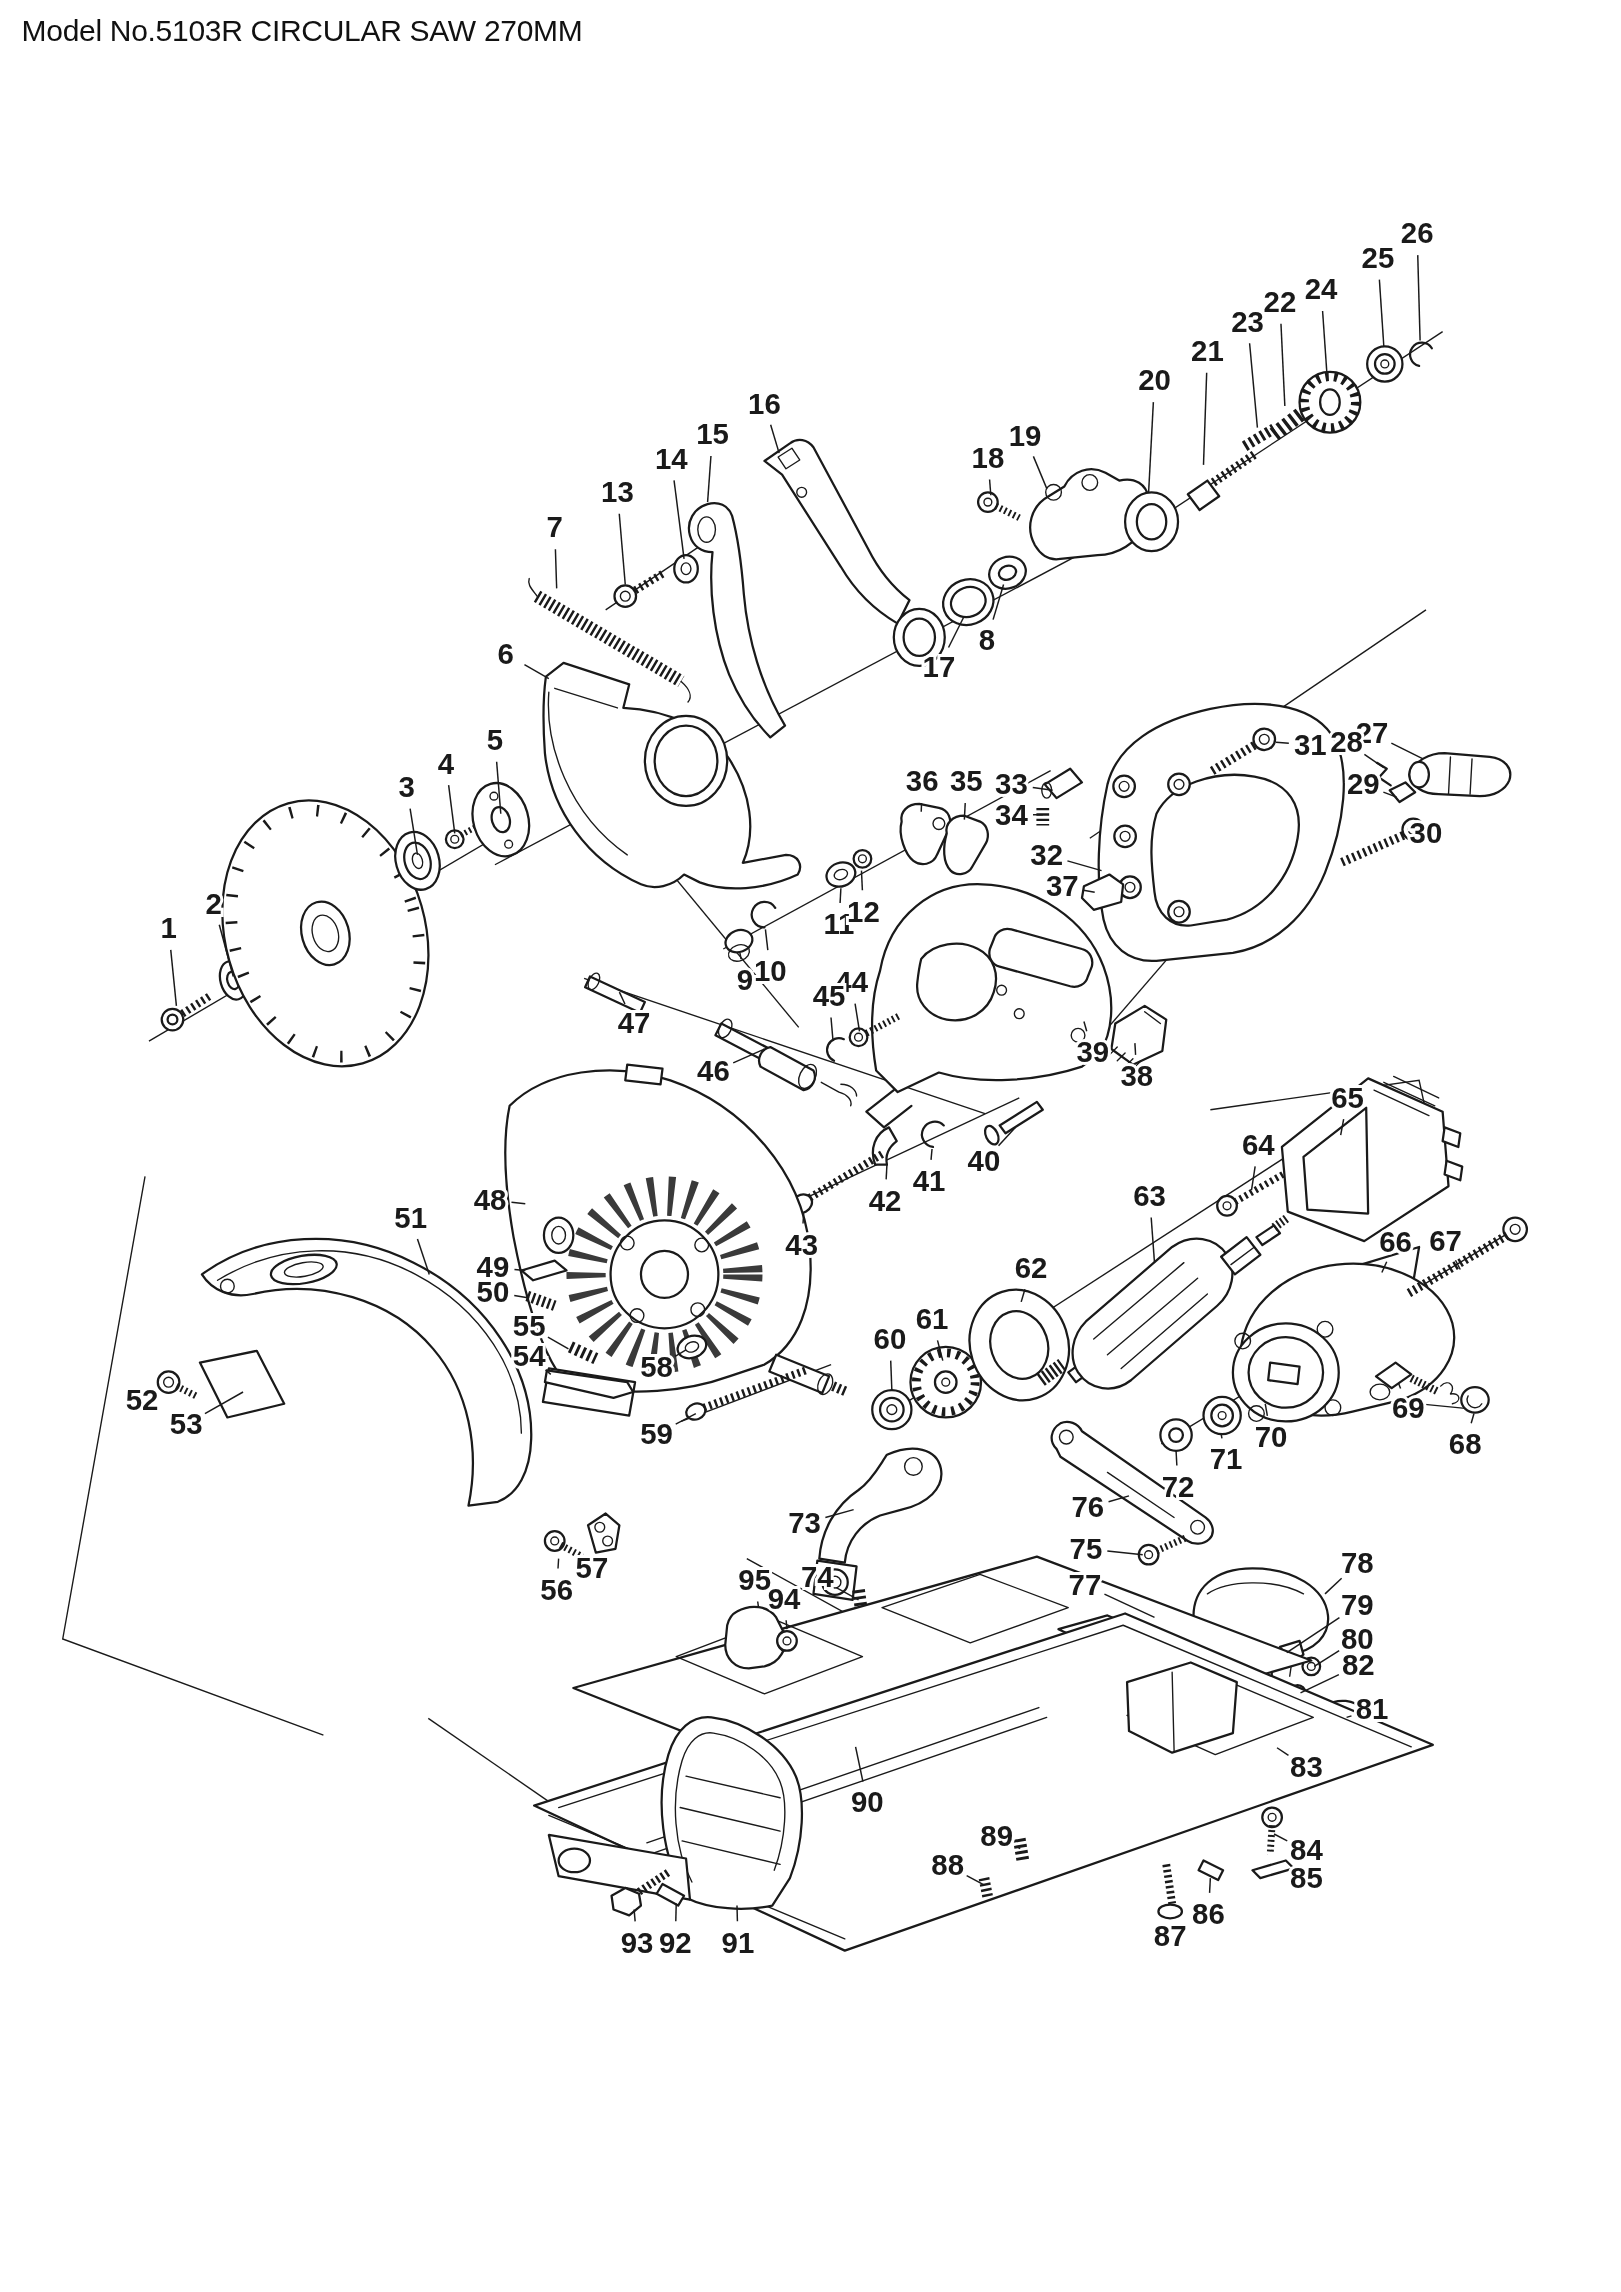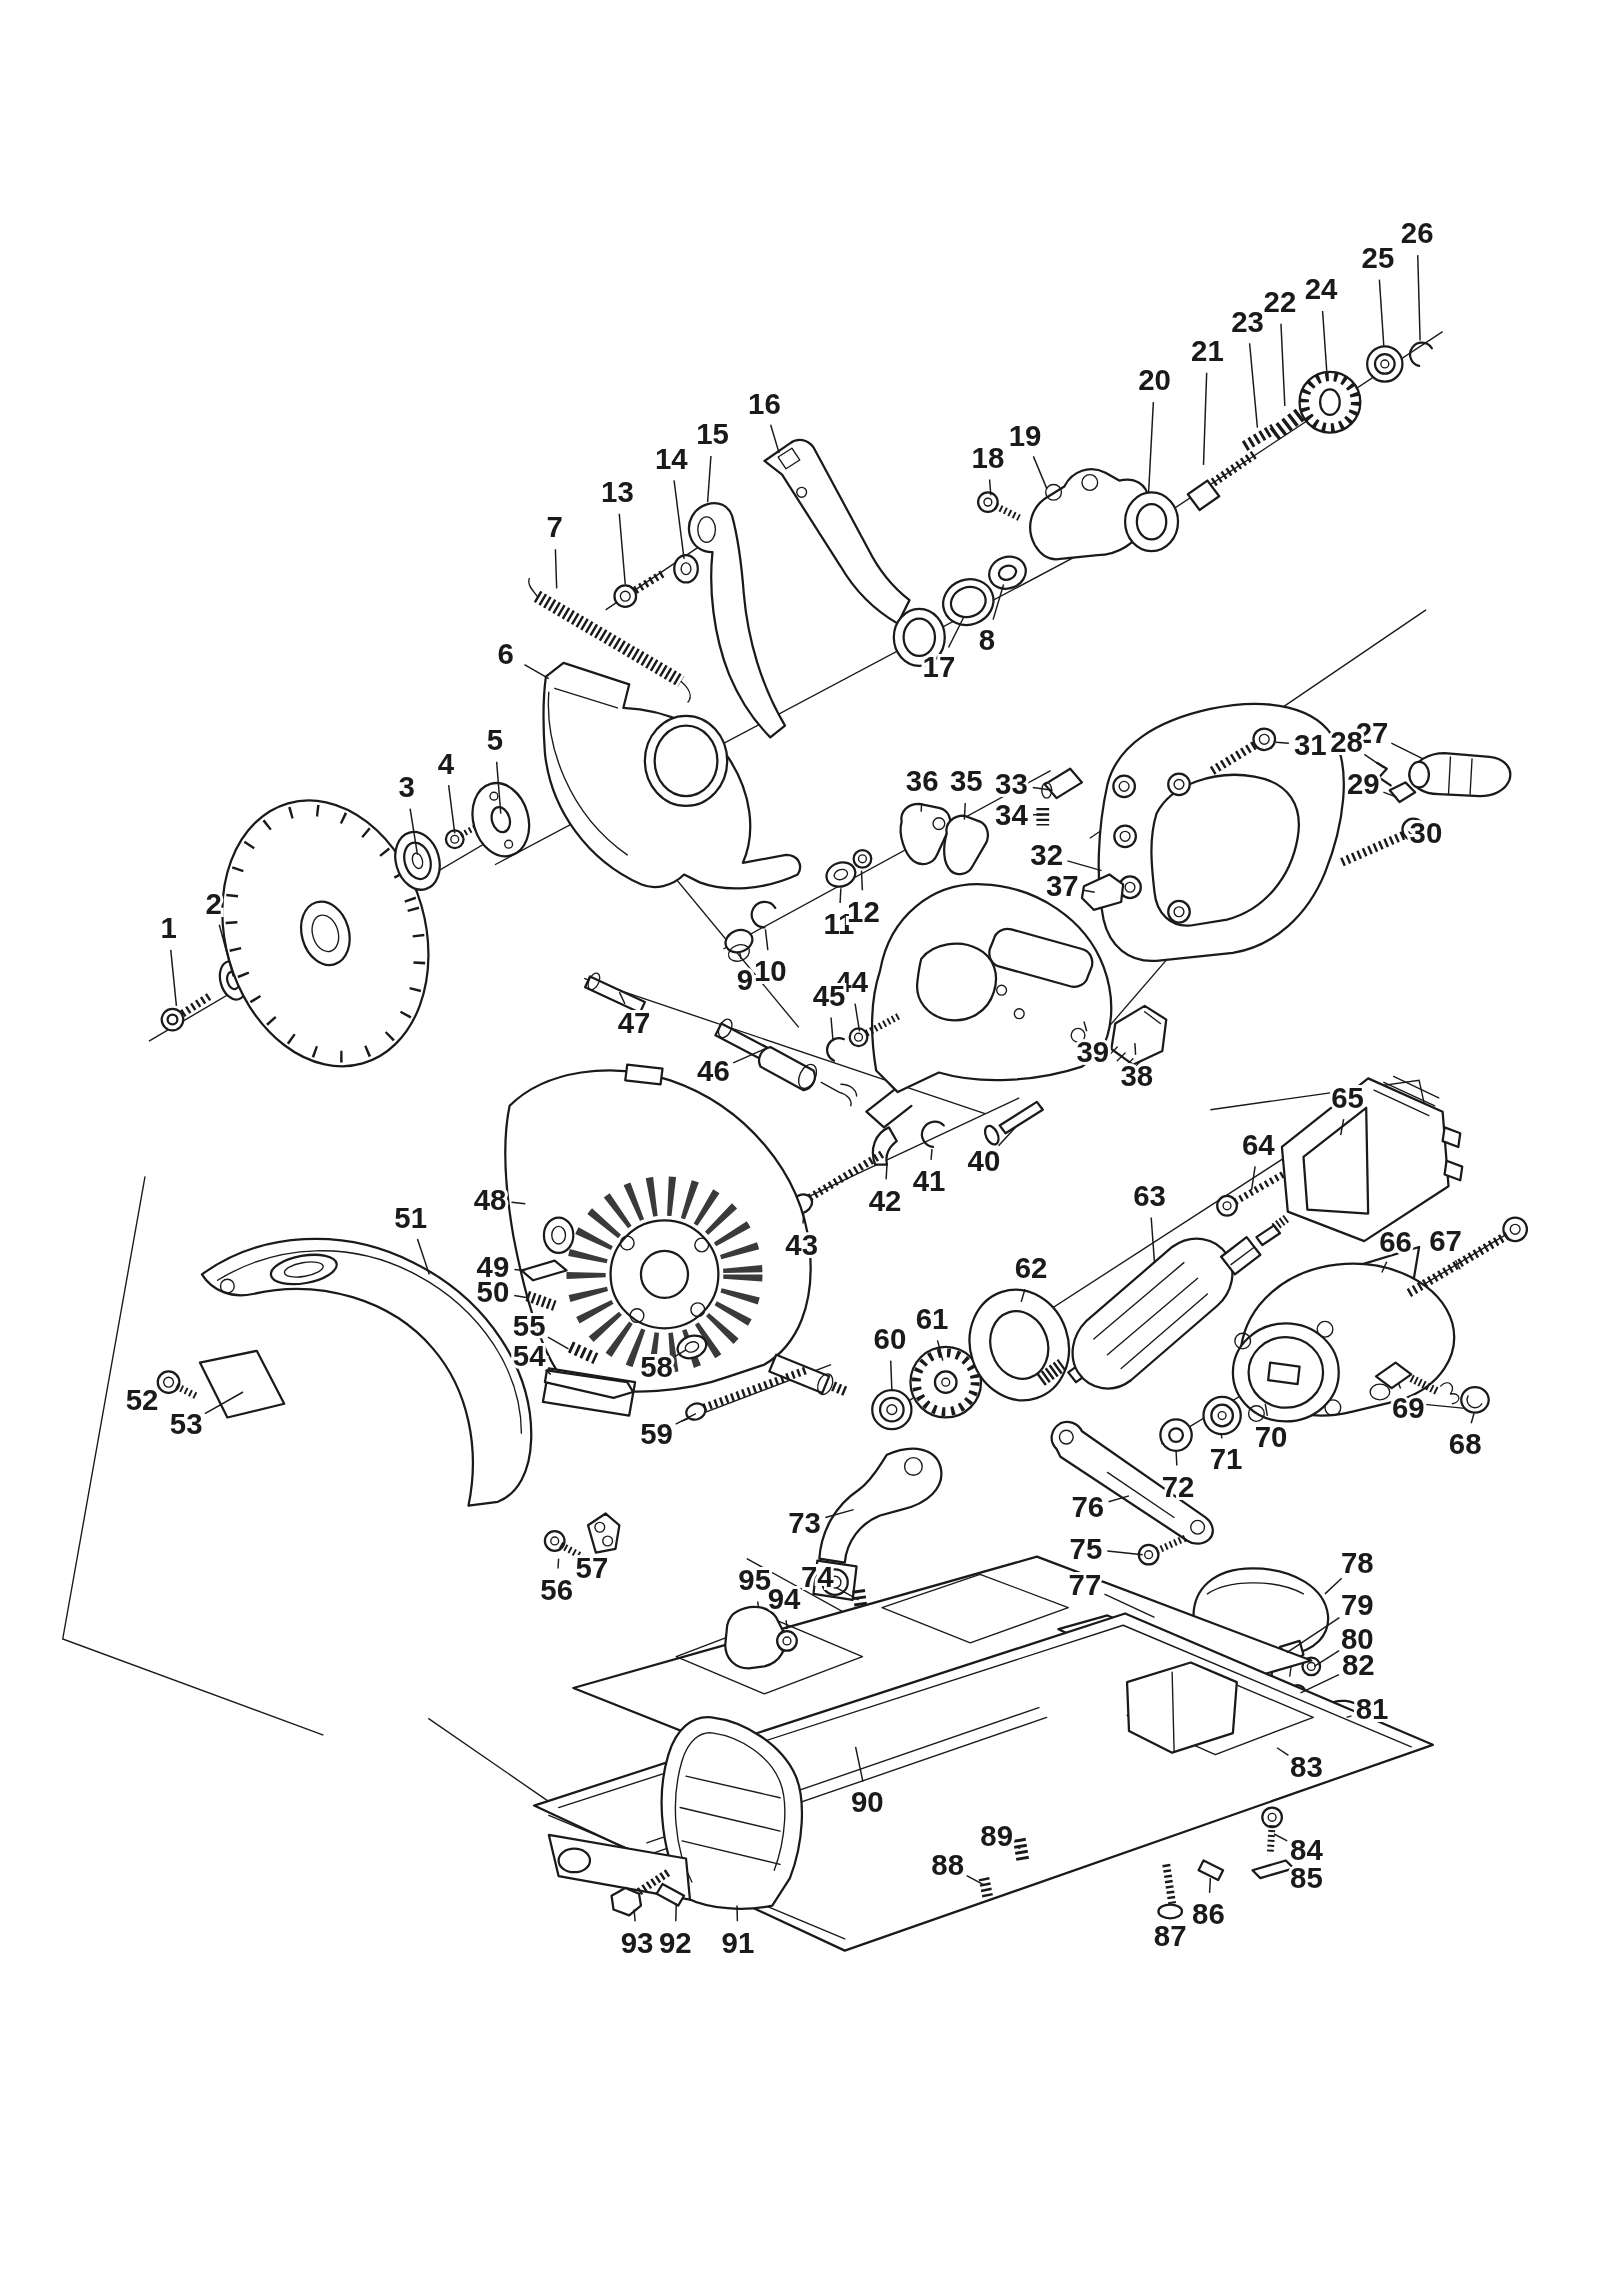--- a/index.html
+++ b/index.html
@@ -13,20 +13,21 @@
   .t{stroke-width:1.4;}
   .axis{stroke:#1a1a1a;stroke-width:1.4;fill:none;}
   .lbl{font:600 30px "Liberation Sans",sans-serif;fill:#1a1a1a;text-anchor:middle;
        paint-order:stroke;stroke:#ffffff;stroke-width:6px;}
   .leader{stroke:#1a1a1a;stroke-width:1.5;fill:none;}
 </style>
 </head>
 <body>
 
 <div id="stage">
+  <div id="title">Model No.5103R CIRCULAR SAW 270MM</div>
 
   <svg width="1621" height="2293" viewBox="0 0 1654 2339">
 
     <g>
       <line class="axis" x1="152" y1="1062" x2="538" y2="835"></line>
       <line class="axis" x1="505" y1="882" x2="1138" y2="546"></line>
       <line class="axis" x1="618" y1="622" x2="742" y2="538"></line>
       <line class="axis" x1="1138" y1="558" x2="1472" y2="338"></line>
       <line class="axis" x1="738" y1="968" x2="1072" y2="786"></line>
       <line class="axis" x1="596" y1="998" x2="1005" y2="1136"></line>

